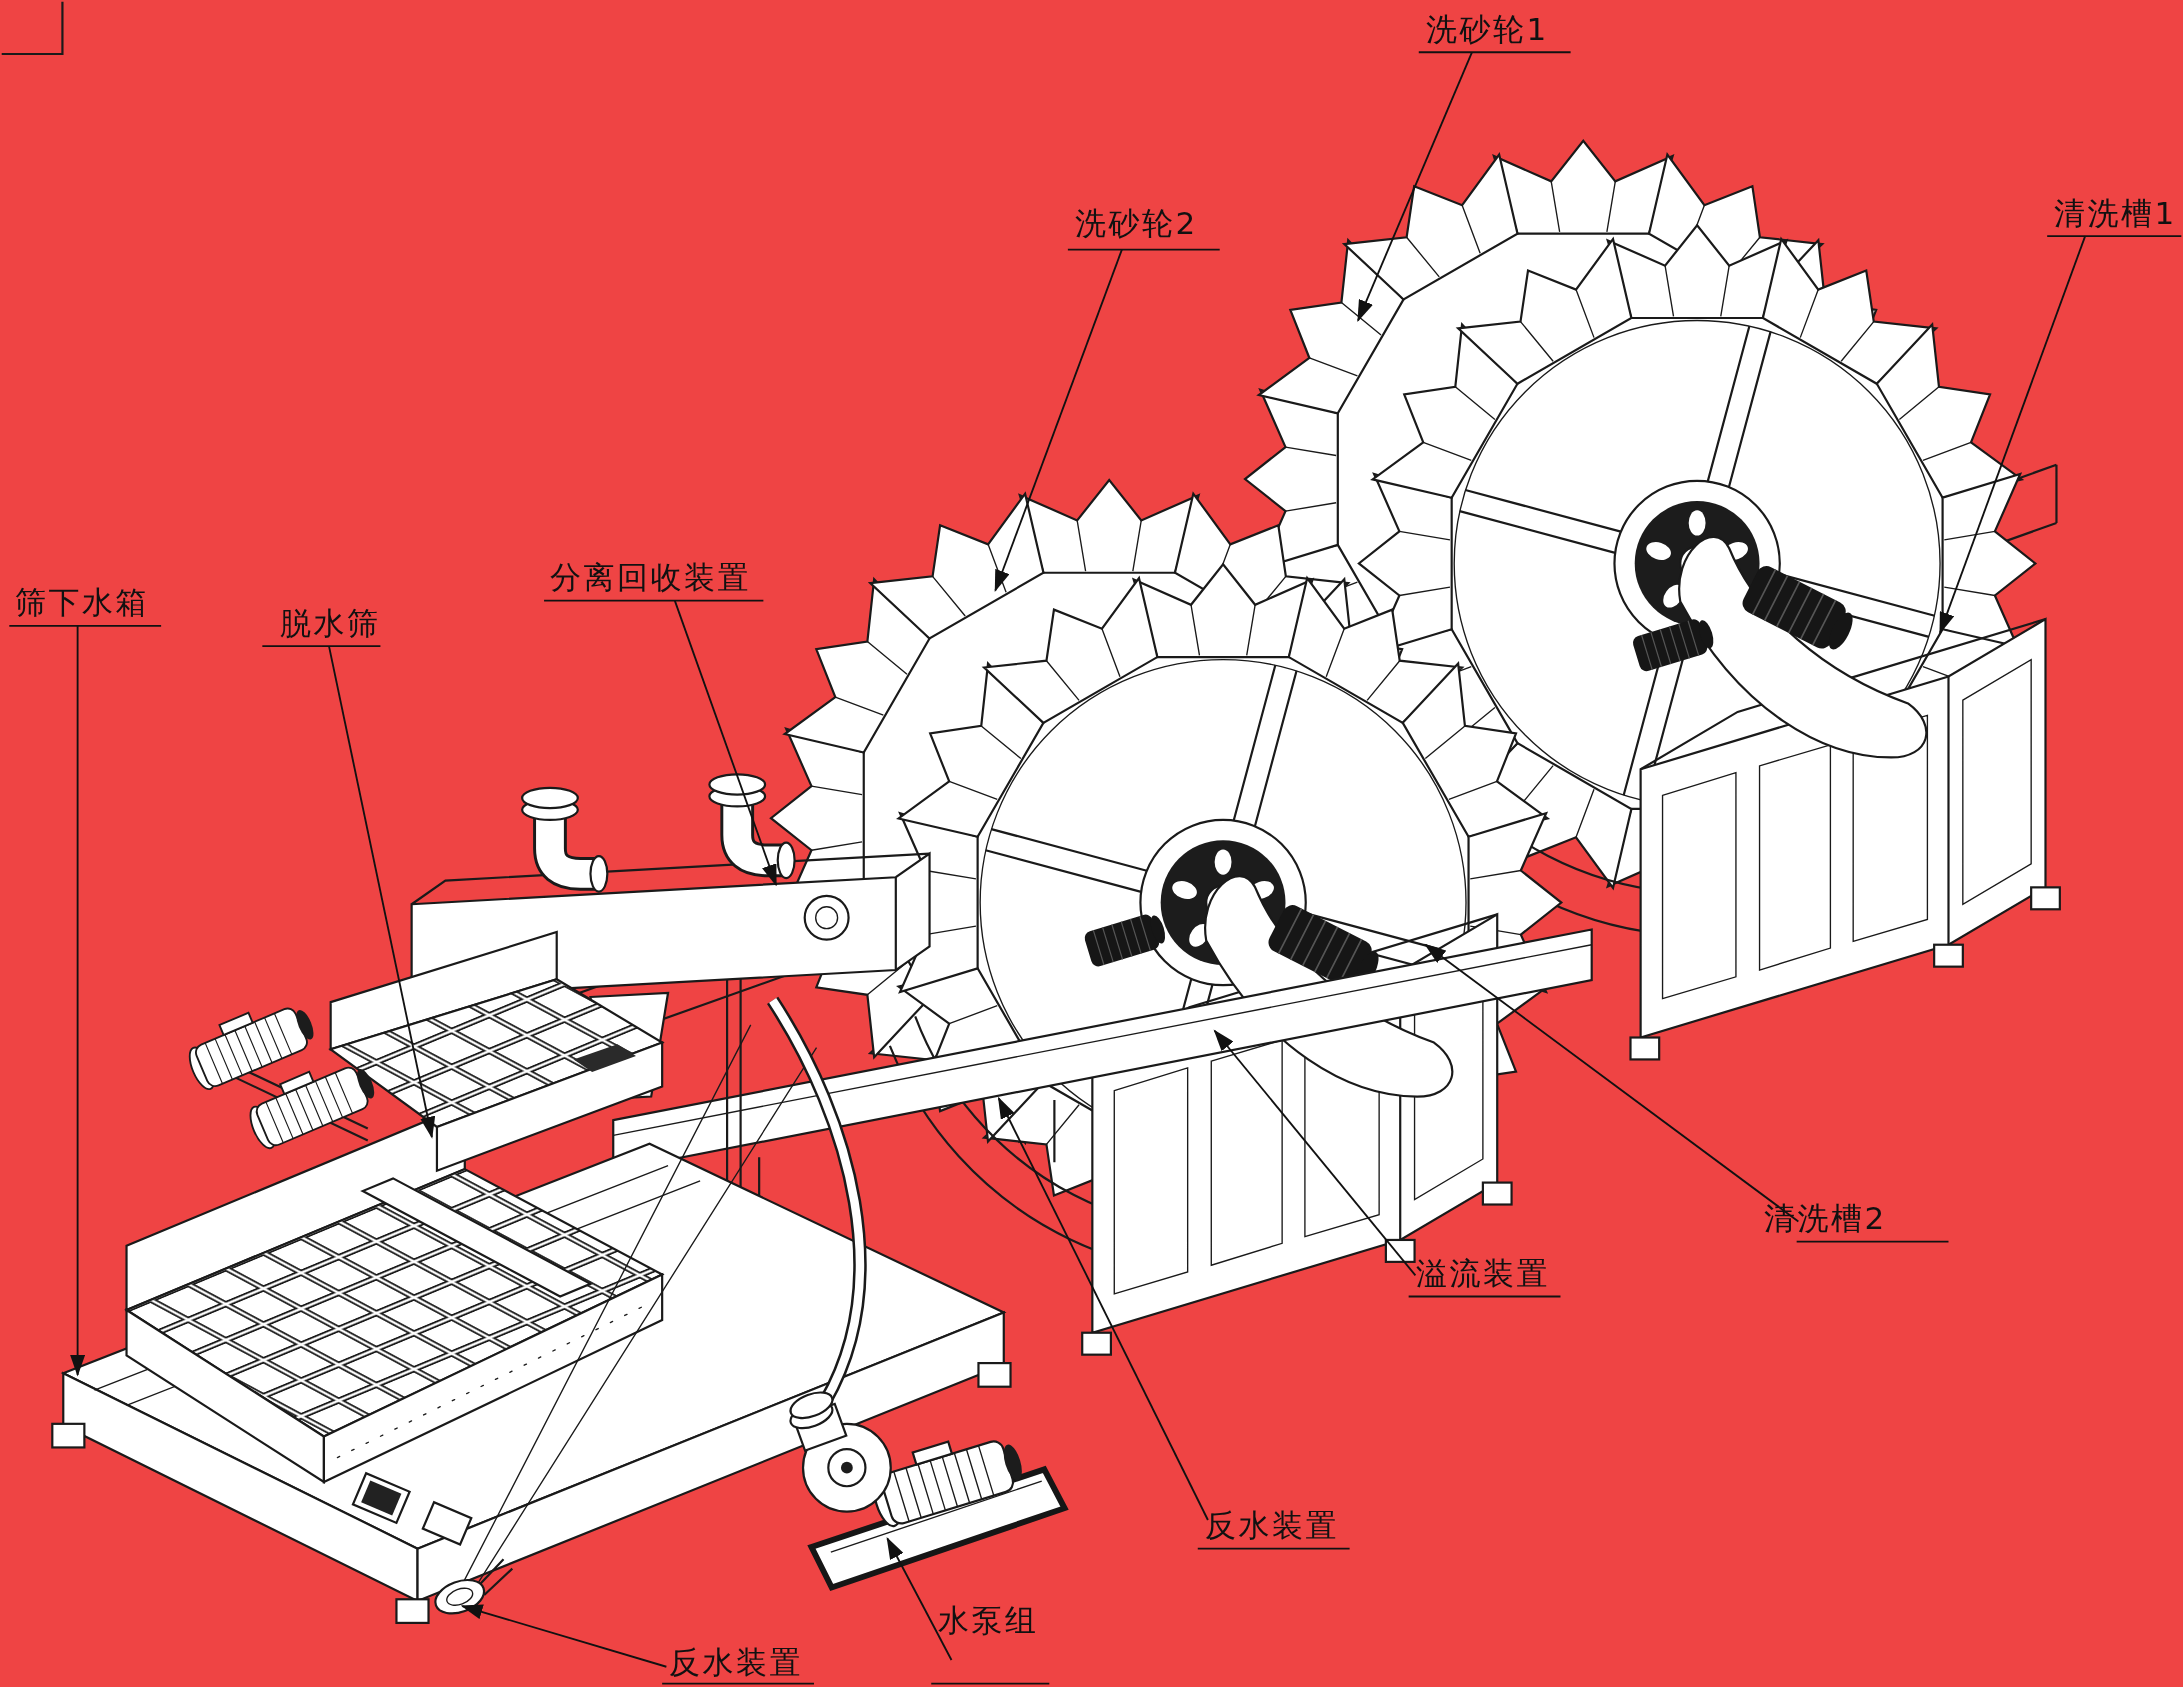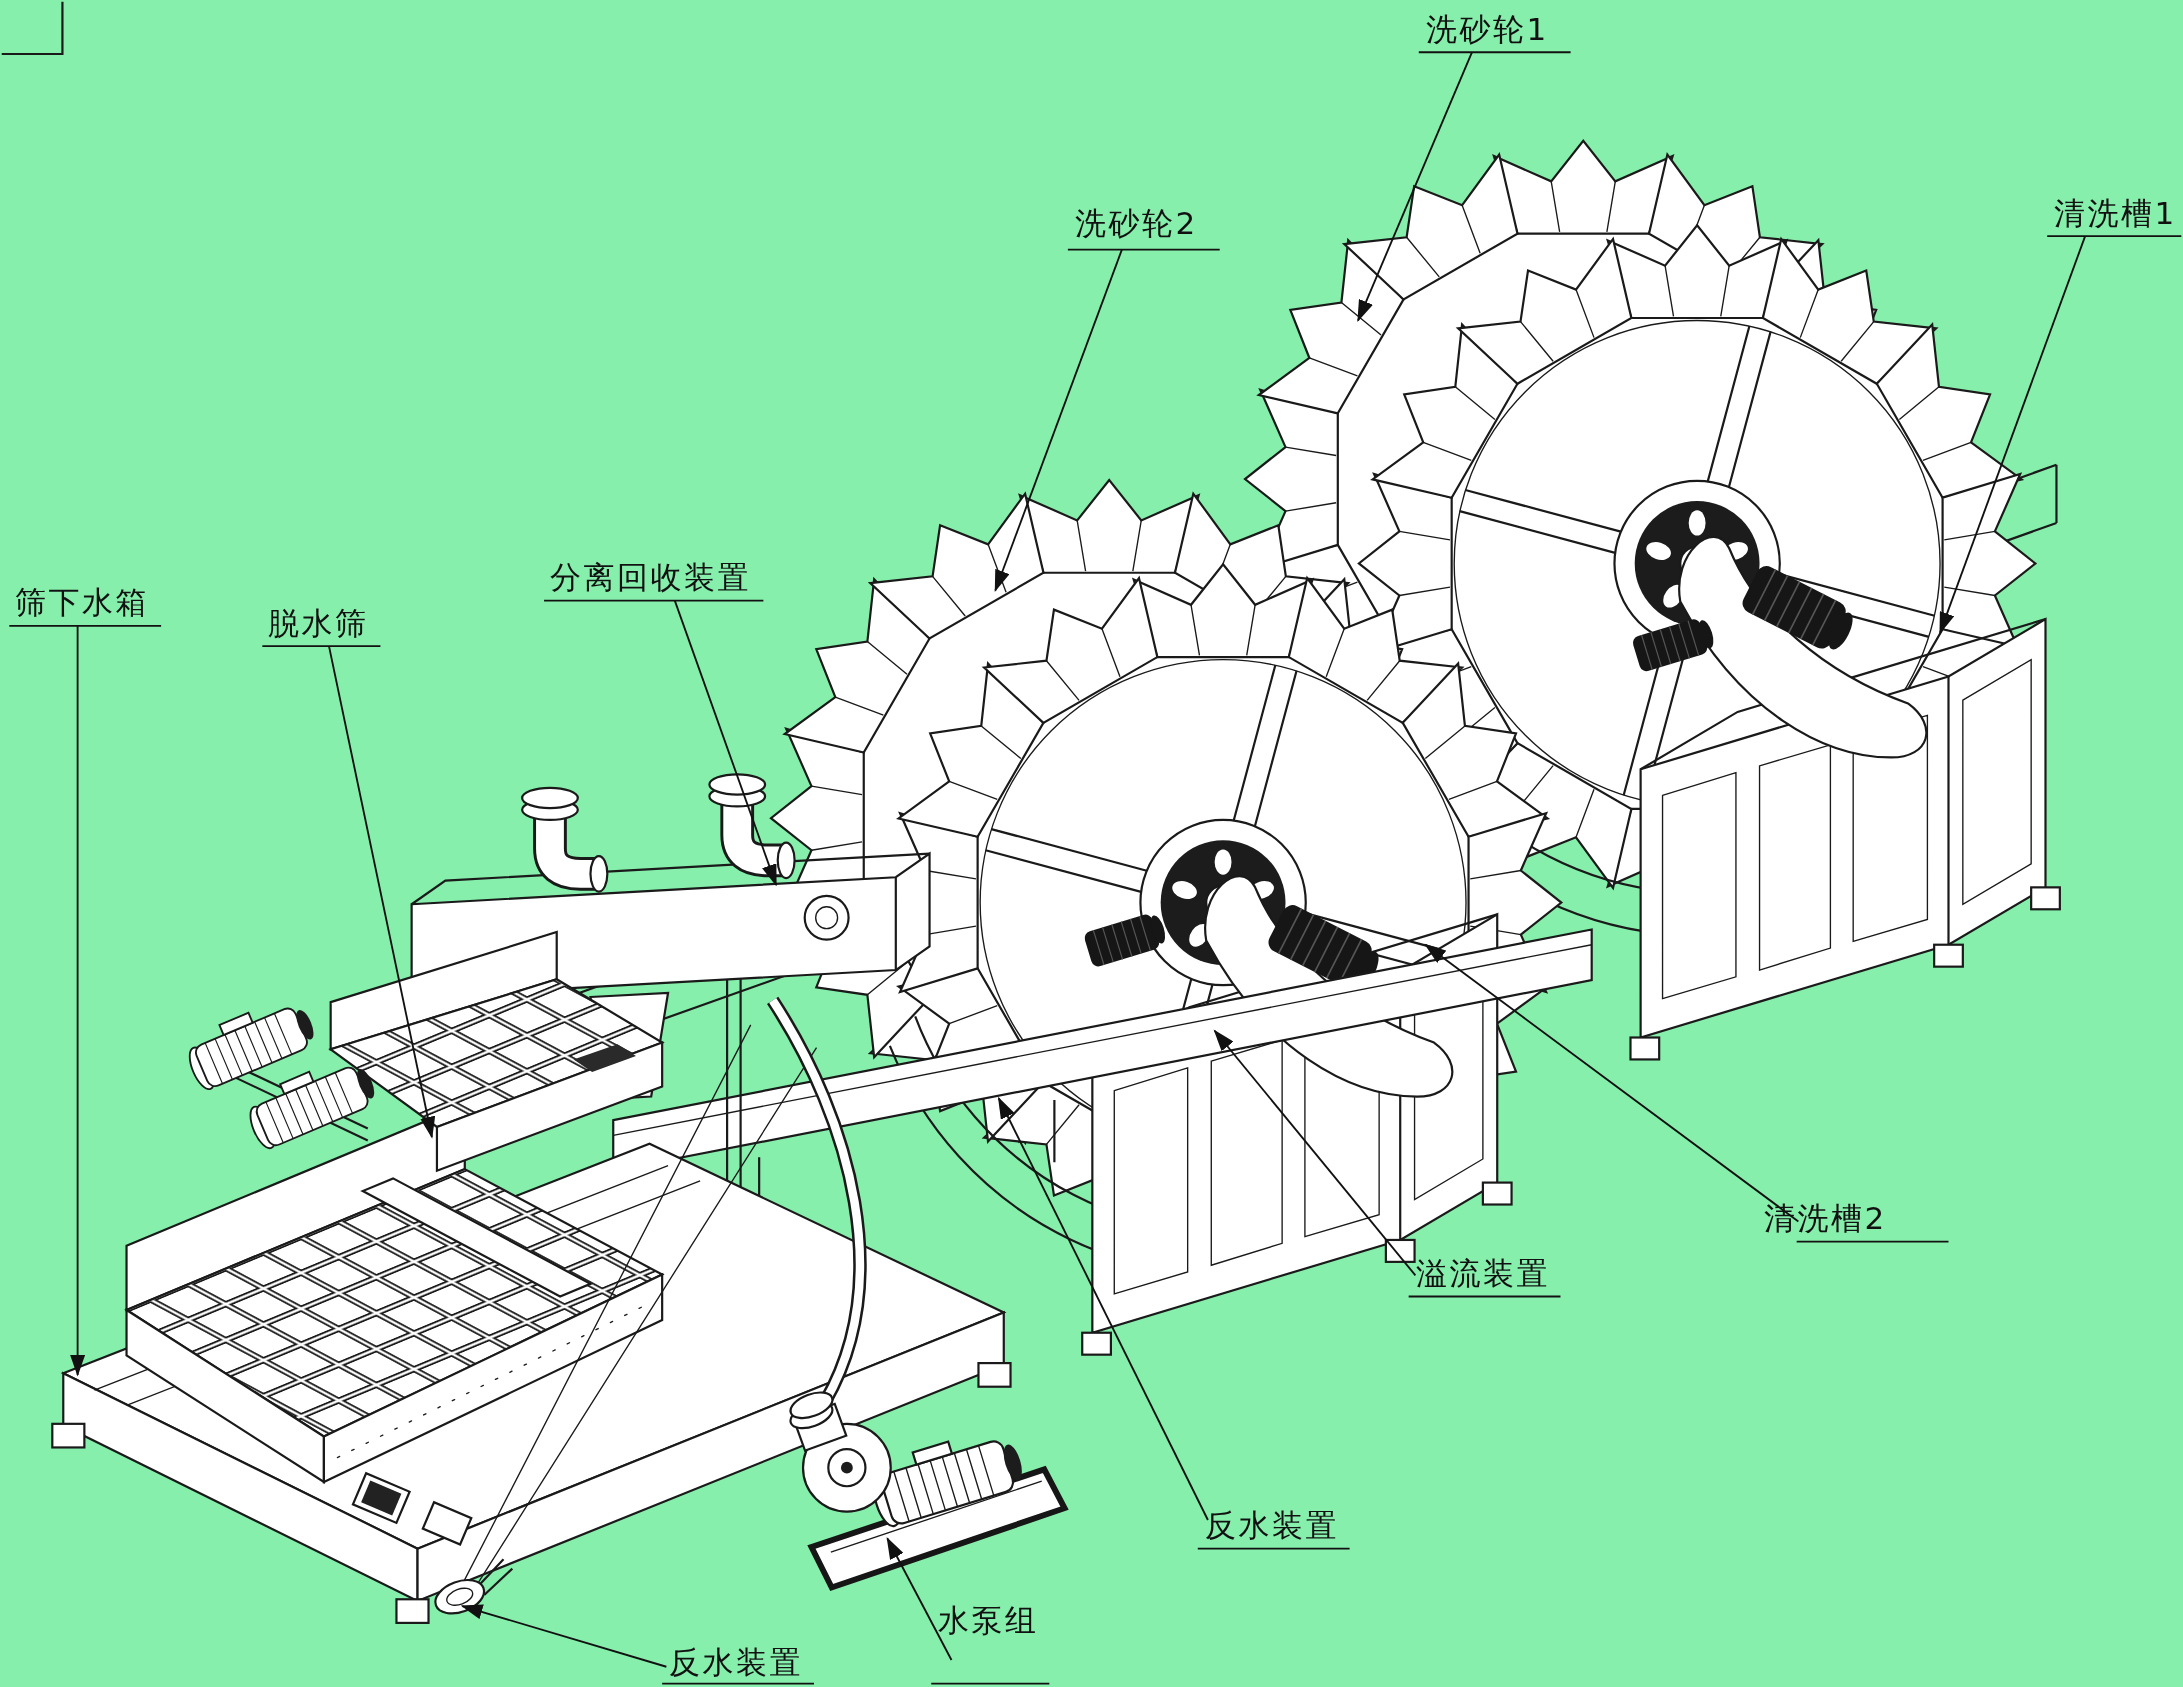--- a/index.html
+++ b/index.html
@@ -1,16 +1,16 @@
 <!DOCTYPE html>
 <html style="font-size:13.5px"><head>
 <meta charset="utf-8">
 <style>
   html,body{margin:0;padding:0;background:#fff}
-  #stage{position:relative;width:2183px;height:1687px;background:#86efac;overflow:hidden;
+  #stage{position:relative;width:2183px;height:1687px;background:#ef4444;overflow:hidden;
          font-family:"DejaVu Sans",sans-serif}
   .lbl{position:absolute;font-size:31px;line-height:1.15;color:#111;white-space:nowrap;
        letter-spacing:2.5px;font-family:"DejaVu Sans",sans-serif}
   svg{position:absolute;left:0;top:0}
   .ln{fill:none;stroke:#1a1a1a;stroke-width:2.6}
   .lnthin{fill:none;stroke:#1a1a1a;stroke-width:1.6}
   .wh{fill:#ffffff;stroke:#1a1a1a;stroke-width:2.6}
   .ld{fill:none;stroke:#111;stroke-width:2.2}
 </style>
 </head>
@@ -257,21 +257,21 @@
     <path marker-end="url(#arw)" d="M 1432,1802 L 1184,1302"></path>
     <path marker-end="url(#arw)" d="M 790,1976 L 548,1904"></path>
     <path marker-end="url(#arw)" d="M 1128,1968 L 1052,1824"></path>
   </g>
 </svg>
 
 <div class="lbl" style="left:1426px;top:11.8px">洗砂轮1</div>
 <div class="lbl" style="left:2054px;top:196px">清洗槽1</div>
 <div class="lbl" style="left:1075px;top:206px">洗砂轮2</div>
 <div class="lbl" style="left:550px;top:560px">分离回收装置</div>
-<div class="lbl" style="left:268px;top:606px">脱水筛</div>
+<div class="lbl" style="left:280px;top:606px">脱水筛</div>
 <div class="lbl" style="left:15px;top:585px">筛下水箱</div>
 <div class="lbl" style="left:1764px;top:1201px">清洗槽2</div>
 <div class="lbl" style="left:1416px;top:1256px">溢流装置</div>
 <div class="lbl" style="left:1205px;top:1508px">反水装置</div>
 <div class="lbl" style="left:669px;top:1645px">反水装置</div>
 <div class="lbl" style="left:938px;top:1603px">水泵组</div>
 </div>
 
 
 </body></html>

